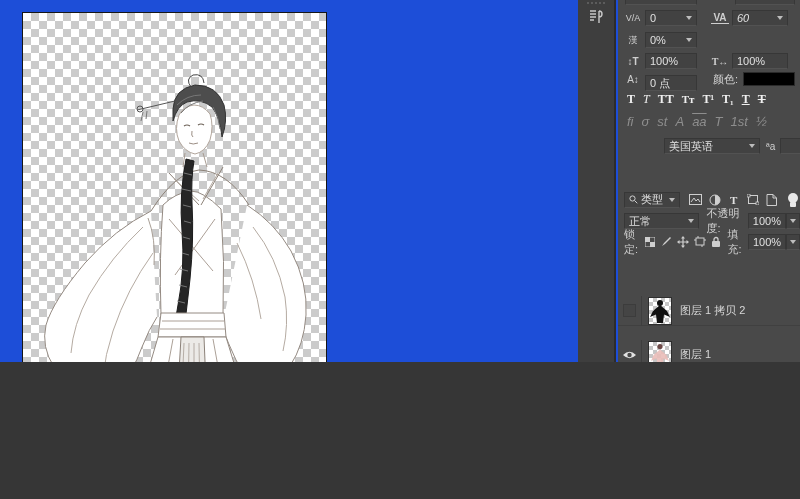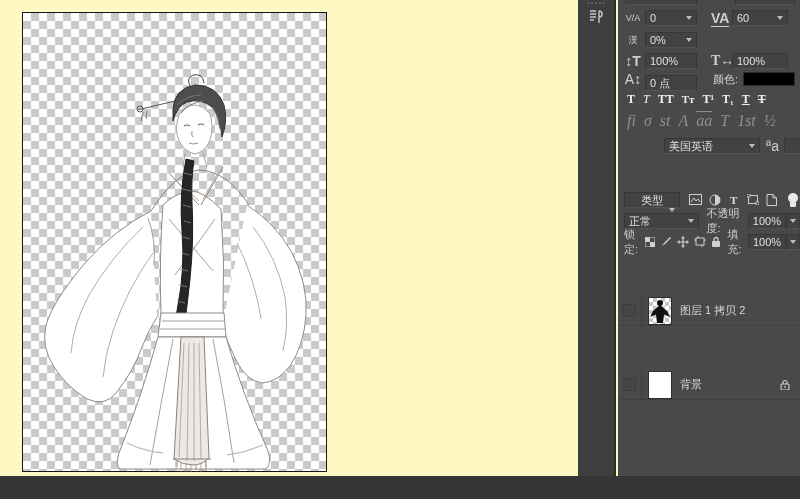--- a/index.html
+++ b/index.html
@@ -1,18 +1,18 @@
 <!DOCTYPE html>
 <html><head>
 <meta charset="utf-8">
 <style>
   * { margin:0; padding:0; box-sizing:border-box; }
   html,body { width:800px; height:499px; overflow:hidden; }
   body { font-family:"Liberation Sans","DejaVu Sans",sans-serif; font-size:11px; color:#d6d6d6; background:#363636; }
-  .screen { position:relative; width:800px; height:476px; background:#fef9c3; overflow:hidden; }
+  .screen { position:relative; width:800px; height:362px; background:#1d4ed8; overflow:hidden; }
 
   
   .canvas {
     position:absolute; left:22px; top:12px; width:305px; height:460px;
     border:1px solid #161616;
     background-image:
       linear-gradient(45deg,#cbcbcb 25%,transparent 25%,transparent 75%,#cbcbcb 75%),
       linear-gradient(45deg,#cbcbcb 25%,#ffffff 25%,#ffffff 75%,#cbcbcb 75%);
     background-size:16px 16px; background-position:0 0,8px 8px;
   }
@@ -25,32 +25,32 @@
   .dock-icon { position:absolute; left:9px; top:9px; width:18px; height:16px; }
 
   
   .right-panel { position:absolute; left:618px; top:0; width:182px; height:499px; background:#494949; }
   .prow { position:absolute; left:0; width:182px; display:flex; align-items:center; }
 
   .box { background:#424242; border:1px solid #373737; border-bottom-color:#525252; height:16px;
          display:inline-flex; align-items:center; padding:0 4px; color:#e0e0e0; font-size:11px; position:relative; }
   .box .chev { margin-left:auto; }
   .chev { width:0; height:0; border-left:3px solid transparent; border-right:3px solid transparent; border-top:4px solid #bdbdbd; display:inline-block; }
-  .ficon { color:#cfcfcf; font-size:14px; margin-right:3px; display:inline-block; text-align:center; }
+  .ficon { color:#cfcfcf; font-size:10px; margin-right:3px; display:inline-block; text-align:center; }
   .lbl { color:#cfcfcf; }
 
   .cutrow { top:0; height:7px; overflow:hidden; }
   .cutrow .box { position:absolute; top:-11px; }
 
   .styles-row span { color:#f0f0f0; font-size:12px; font-weight:bold; font-family:"Liberation Serif","DejaVu Serif",serif; margin-right:8px; cursor:pointer; }
   .styles-row .it { font-style:italic; font-weight:normal; }
   .styles-row .sc { font-size:11px; }
   .styles-row .ul { text-decoration:underline; }
   .styles-row .st { text-decoration:line-through; }
-  .ot-row span { color:#8e8e8e; font-size:16px; font-style:italic; font-family:Liberation Serif, serif; margin-right:8px; }
+  .ot-row span { color:#8e8e8e; font-size:13px; font-style:italic; font-family:Liberation Sans, sans-serif; margin-right:8px; }
 
   
   .tabbar { position:absolute; left:0; top:160px; width:182px; height:26px; background:#3e3e3e; display:flex; align-items:flex-end; }
   .tab { padding:5px 9px 6px; color:#9b9b9b; height:26px; display:flex; align-items:center; }
   .tab.active { background:#494949; color:#e2e2e2; }
   .panel-menu { margin-left:auto; margin-right:6px; margin-bottom:9px; width:13px; display:flex; flex-direction:column; gap:2px; }
   .panel-menu i { display:block; height:1px; background:#c0c0c0; }
 
   
   .ibtn { display:inline-flex; align-items:center; justify-content:center; width:18px; height:16px; margin-left:4px; }
@@ -149,21 +149,21 @@
       <div class="box" style="left:117px; width:60px;"></div>
     </div>
 
     <div class="prow" style="top:9px; height:18px;">
       <span class="ficon" style="margin-left:6px; width:18px; font-size:9px;">V/A</span>
       <div class="box" style="width:52px;">
         <span>0</span>
           <span class="chev"></span>
       </div>
       <span class="ficon" style="margin-left:14px; width:18px; font-weight:bold; border-bottom:1px solid #cfcfcf;">VA</span>
-      <div class="box" style="width:56px;">
+      <div class="box" style="width:56px;font-style:italic;">
         <span>60</span>
           <span class="chev"></span>
       </div>
     </div>
 
     <div class="prow" style="top:31px; height:18px;">
       <span class="ficon" style="margin-left:6px; width:18px; font-size:9px;">漢</span>
       <div class="box" style="width:52px;">
         <span>0%</span>
           <span class="chev"></span>
@@ -219,21 +219,21 @@
       </div>
       <span class="ficon" style="margin-left:6px;">ªa</span>
       <div class="box" style="width:52px; margin-left:2px;padding-left:21px;">
         <span>浑厚</span>
           <span class="chev"></span>
       </div>
     </div>
 
 
     <div class="prow" style="top:190px; height:19px;">
-      <div class="box" style="width:66px; margin-left:6px;flex-direction:column;">
+      <div class="box" style="width:66px; margin-left:6px;">
         <svg class="mono" width="9" height="9" viewBox="0 0 9 9" style="margin-right:3px;">
           <circle cx="3.5" cy="3.5" r="2.6" fill="none" stroke="#cfcfcf"></circle>
             <path d="M5.6,5.6 L8.3,8.3" stroke="#cfcfcf"></path>
         </svg>
         <span>类型</span>
           <span class="chev"></span>
       </div>
       <span class="ibtn" style="margin-left:8px;">
         <svg class="mono" width="13" height="11" viewBox="0 0 13 11">
             <rect x="0.5" y="0.5" width="12" height="10" fill="none" stroke="#cfcfcf"></rect>
@@ -332,20 +332,37 @@
             <g fill="#101010">
               <circle cx="11" cy="5" r="3"></circle>
               <path d="M11,7 L4,13 L1,19 L7,16.5 L8,25 L14,25 L15,16.5 L21,19 L18,13 Z"></path>
             </g>
           </svg>
       </div>
       <span class="lname">图层 1 拷贝 2</span>
     </div>
 
 
+    <div class="lrow" style="top:340px;">
+      <div class="eyecell">
+        <svg class="mono" width="15" height="10" viewBox="0 0 15 10">
+            <path d="M1,5 Q7.5,-1.5 14,5 Q7.5,11.5 1,5 Z" fill="#e2e2e2"></path>
+            <circle cx="7.5" cy="5" r="2.2" fill="#494949"></circle>
+          </svg>
+      </div>
+      <div class="thumb">
+        <svg width="22" height="26" viewBox="0 0 22 26" style="position:absolute;left:0;top:0;">
+            <g>
+              <circle cx="11" cy="4.5" r="2.6" fill="#6e4a48"></circle>
+              <path d="M11,7.5 L4.5,13 L2,19 L7.5,16.5 L8.5,25 L13.5,25 L14.5,16.5 L20,19 L17.5,13 Z" fill="#e9bcb8" opacity="0.9"></path>
+            </g>
+          </svg>
+      </div>
+      <span class="lname">图层 1</span>
+    </div>
 
     <div class="lrow" style="top:370px;">
       <div class="eyecell">
           <span class="eyebox"></span>
         </div>
       <div class="thumb white"></div>
       <span class="lname">背景</span>
       <span class="rlock">
         <svg class="mono" width="10" height="11" viewBox="0 0 10 11">
             <rect x="1" y="5" width="8" height="6" rx="1" fill="none" stroke="#cfcfcf" stroke-width="1.1"></rect>

